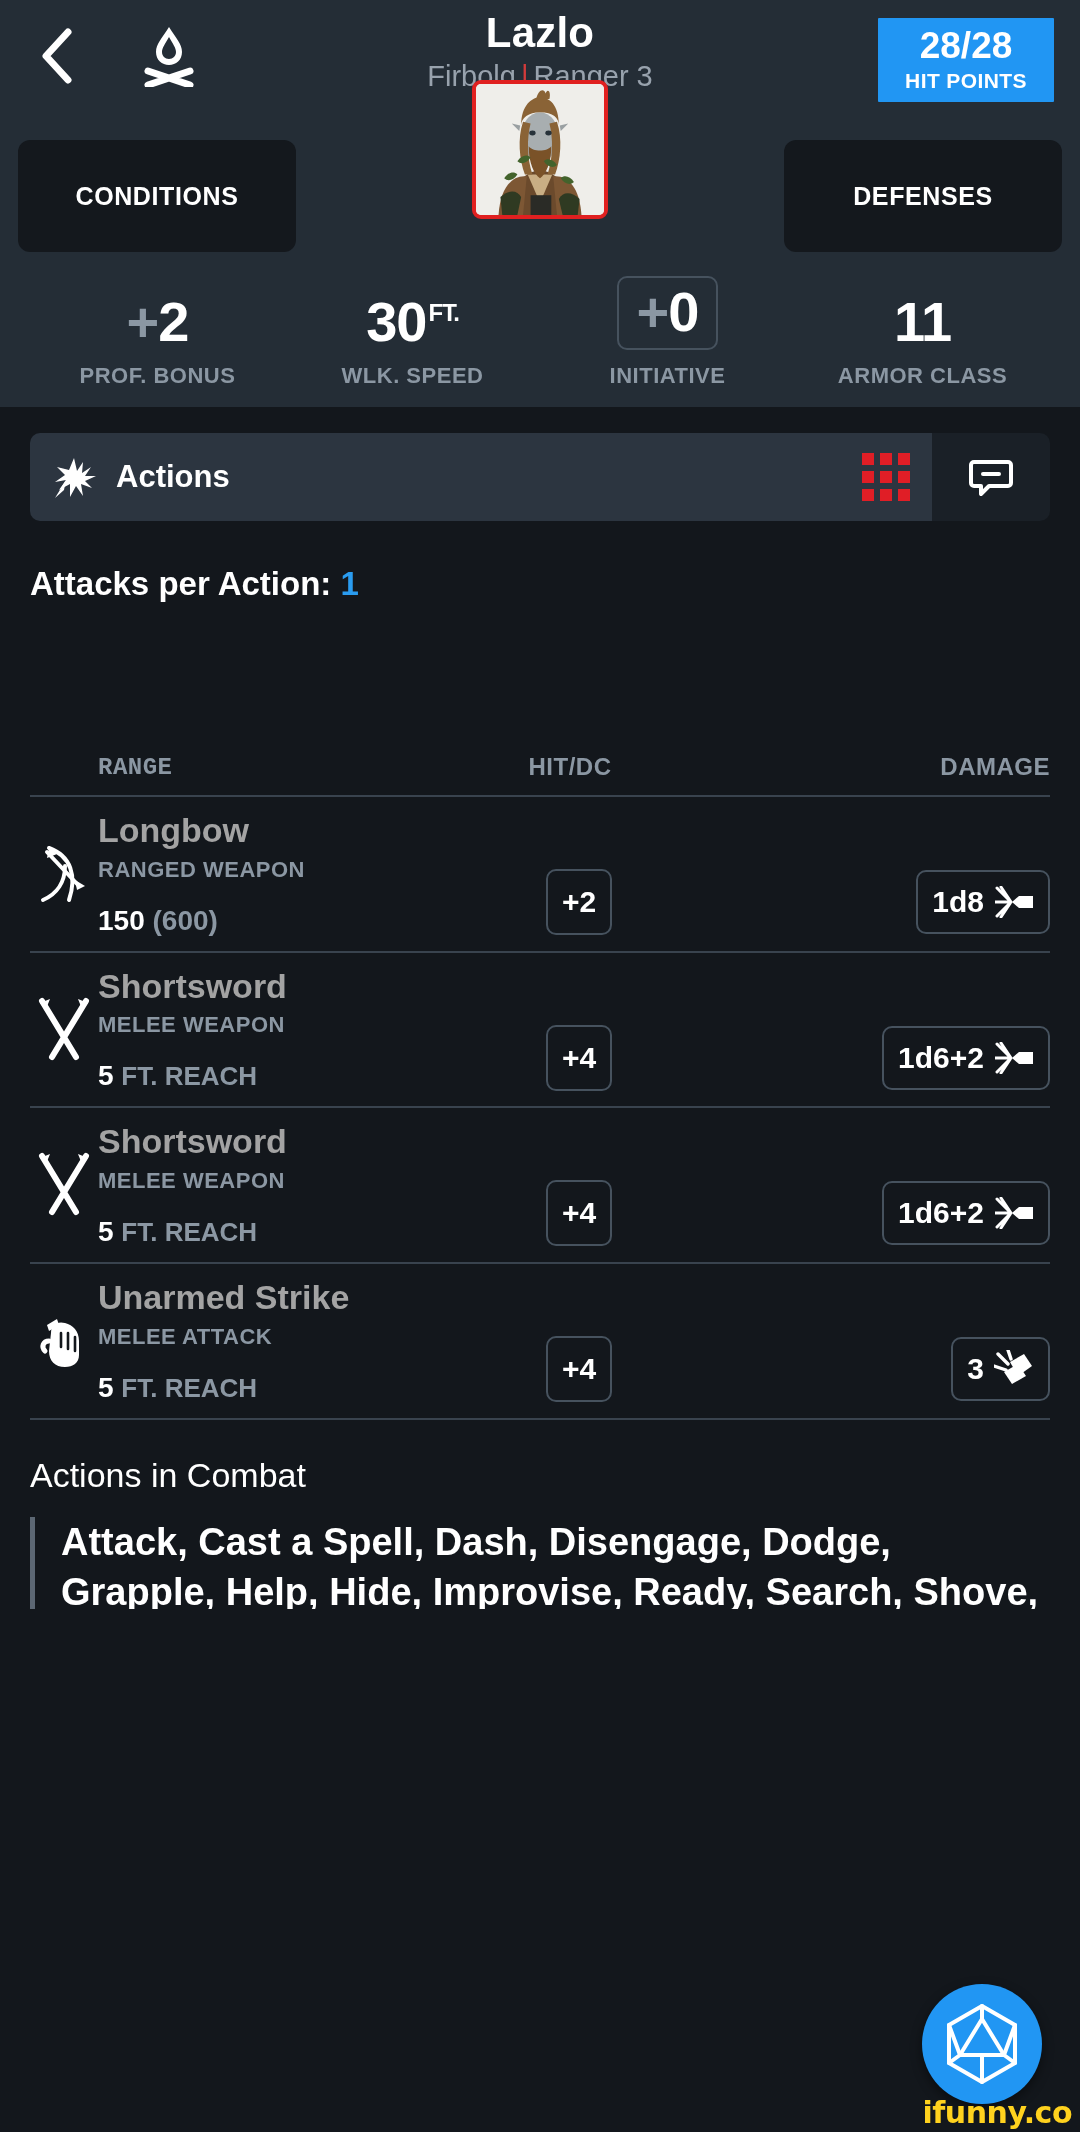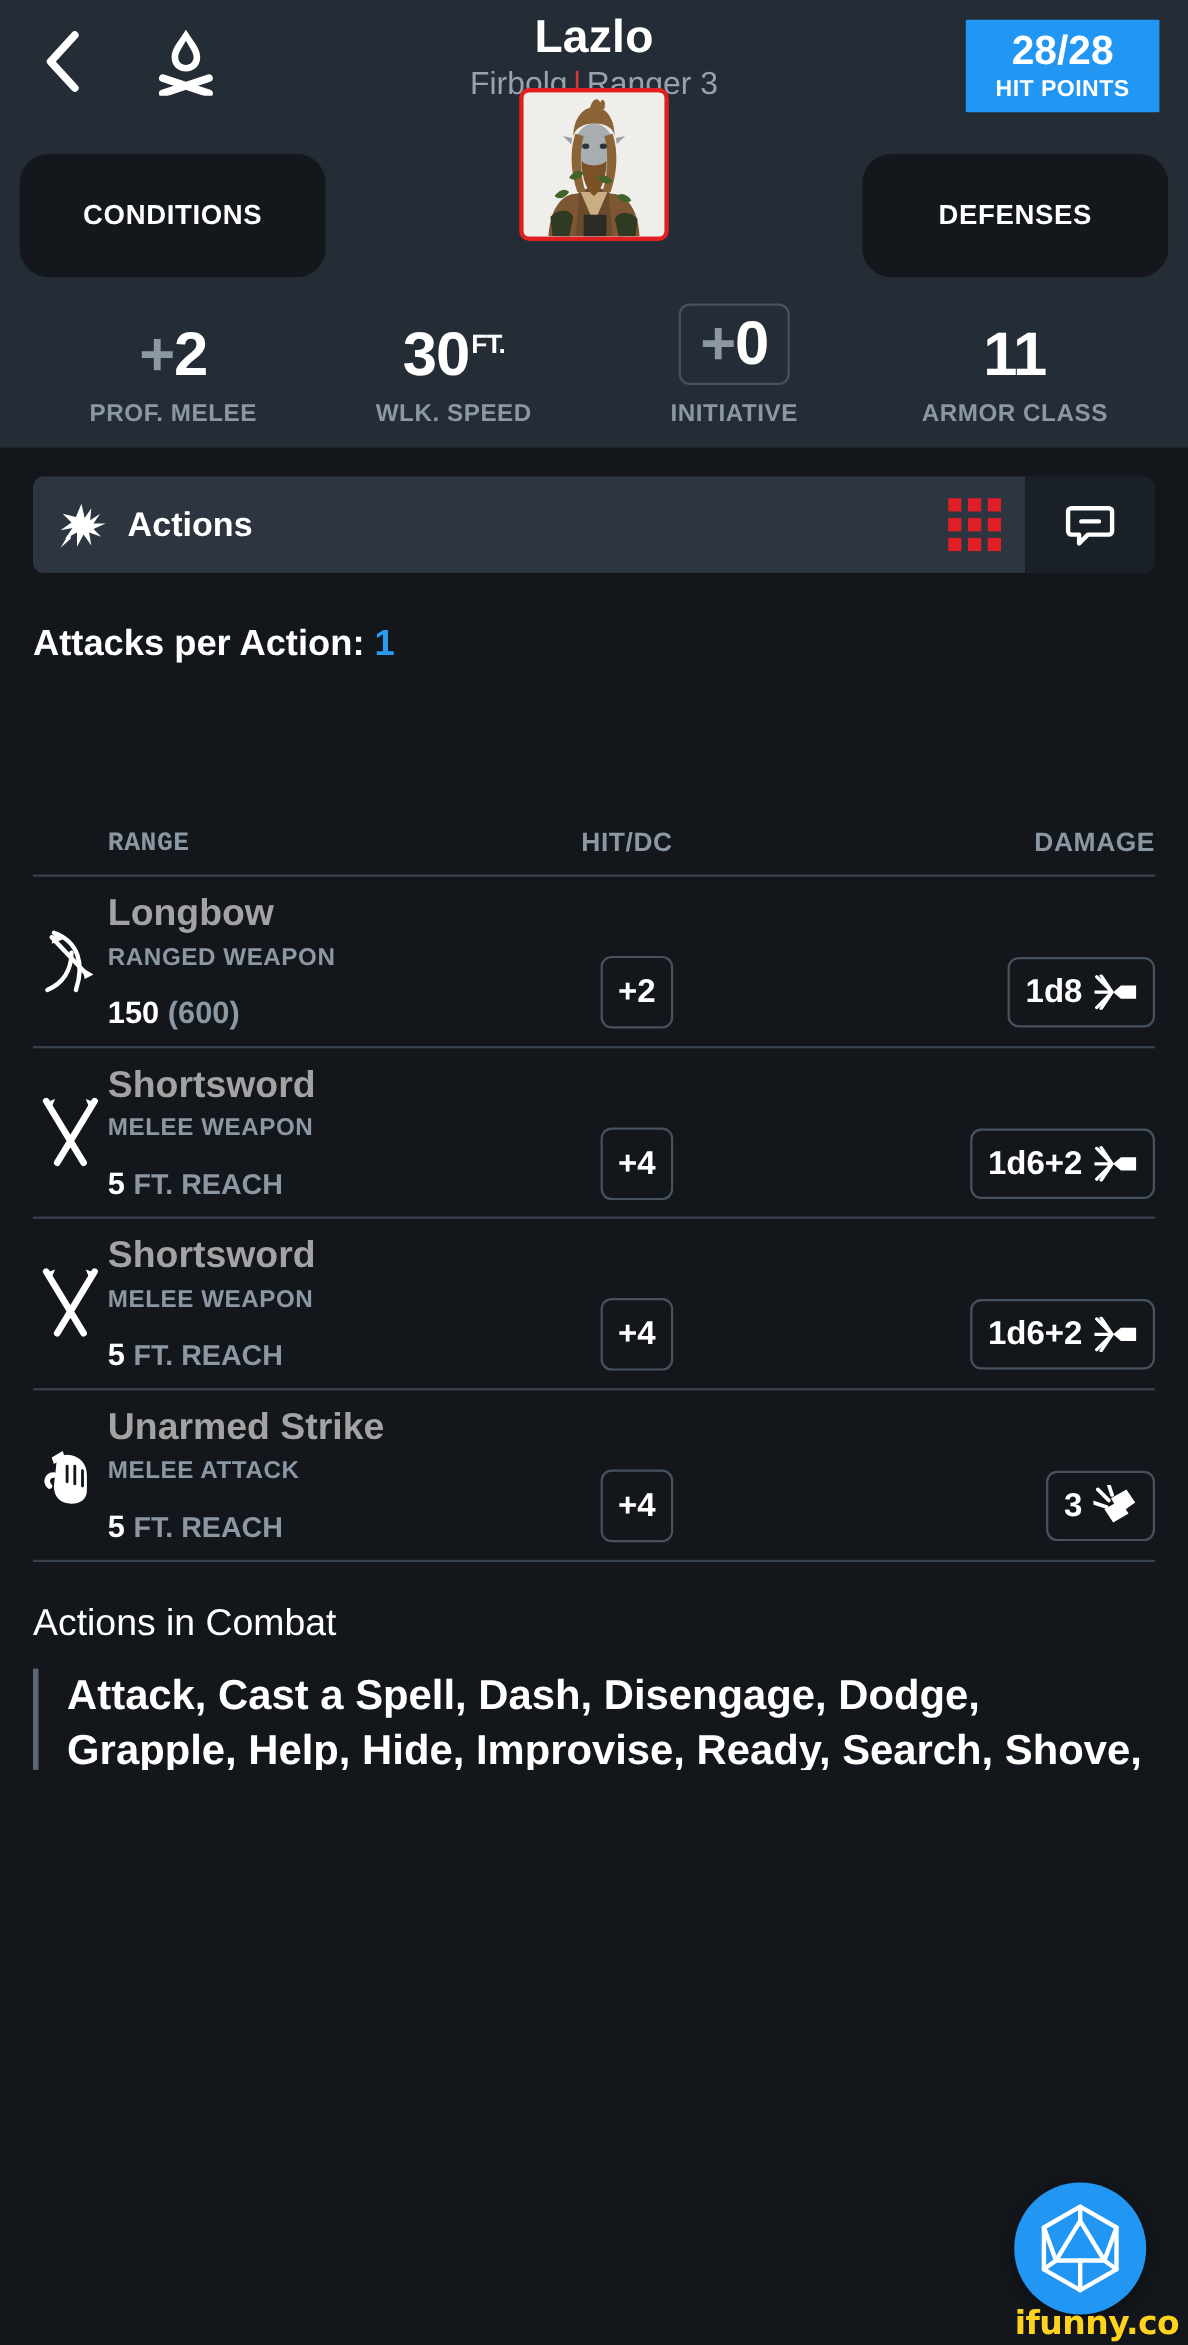--- a/index.html
+++ b/index.html
@@ -47,21 +47,21 @@
   }
   .hp-value { font-size: 37px; font-weight: 700; line-height: 1; }
   .hp-label { font-size: 21px; font-weight: 700; margin-top: 5px; letter-spacing: .4px; }
 
   
   .mid-row {
     display: flex; align-items: flex-start; justify-content: space-between;
     padding: 0 18px; position: relative; height: 150px;
   }
   .pill {
-    width: 278px; height: 112px; background: #14181d; border-radius: 26px;
+    width: 278px; height: 112px; background: #14181d; border-radius: 12px;
     display: flex; align-items: center; justify-content: center;
     color: #ffffff; font-size: 25px; font-weight: 700; letter-spacing: .6px;
     margin-top: 28px;
   }
   .avatar {
     position: absolute; left: 50%; transform: translateX(-50%); top: -32px;
     width: 136px; height: 139px; border: 4px solid #e02020; border-radius: 9px;
     overflow: hidden; background: #e8e6e1;
   }
   .avatar svg { display: block; width: 100%; height: 100%; }
@@ -223,21 +223,21 @@
           <rect x="58" y="118" width="22" height="21" fill="#2a2b26"></rect>
         </svg>
       </div>
 
       <div class="pill">DEFENSES</div>
     </div>
 
     <div class="stat-row">
       <div class="stat">
         <div class="stat-val"><span class="sign">+</span><span>2</span></div>
-        <div class="stat-lbl">PROF. MELEE</div>
+        <div class="stat-lbl">PROF. BONUS</div>
       </div>
       <div class="stat">
         <div class="stat-val"><span>30</span><span class="unit">FT.</span></div>
         <div class="stat-lbl">WLK. SPEED</div>
       </div>
       <div class="stat boxed">
         <div class="stat-val"><span class="sign">+</span><span>0</span></div>
         <div class="stat-lbl">INITIATIVE</div>
       </div>
       <div class="stat">

